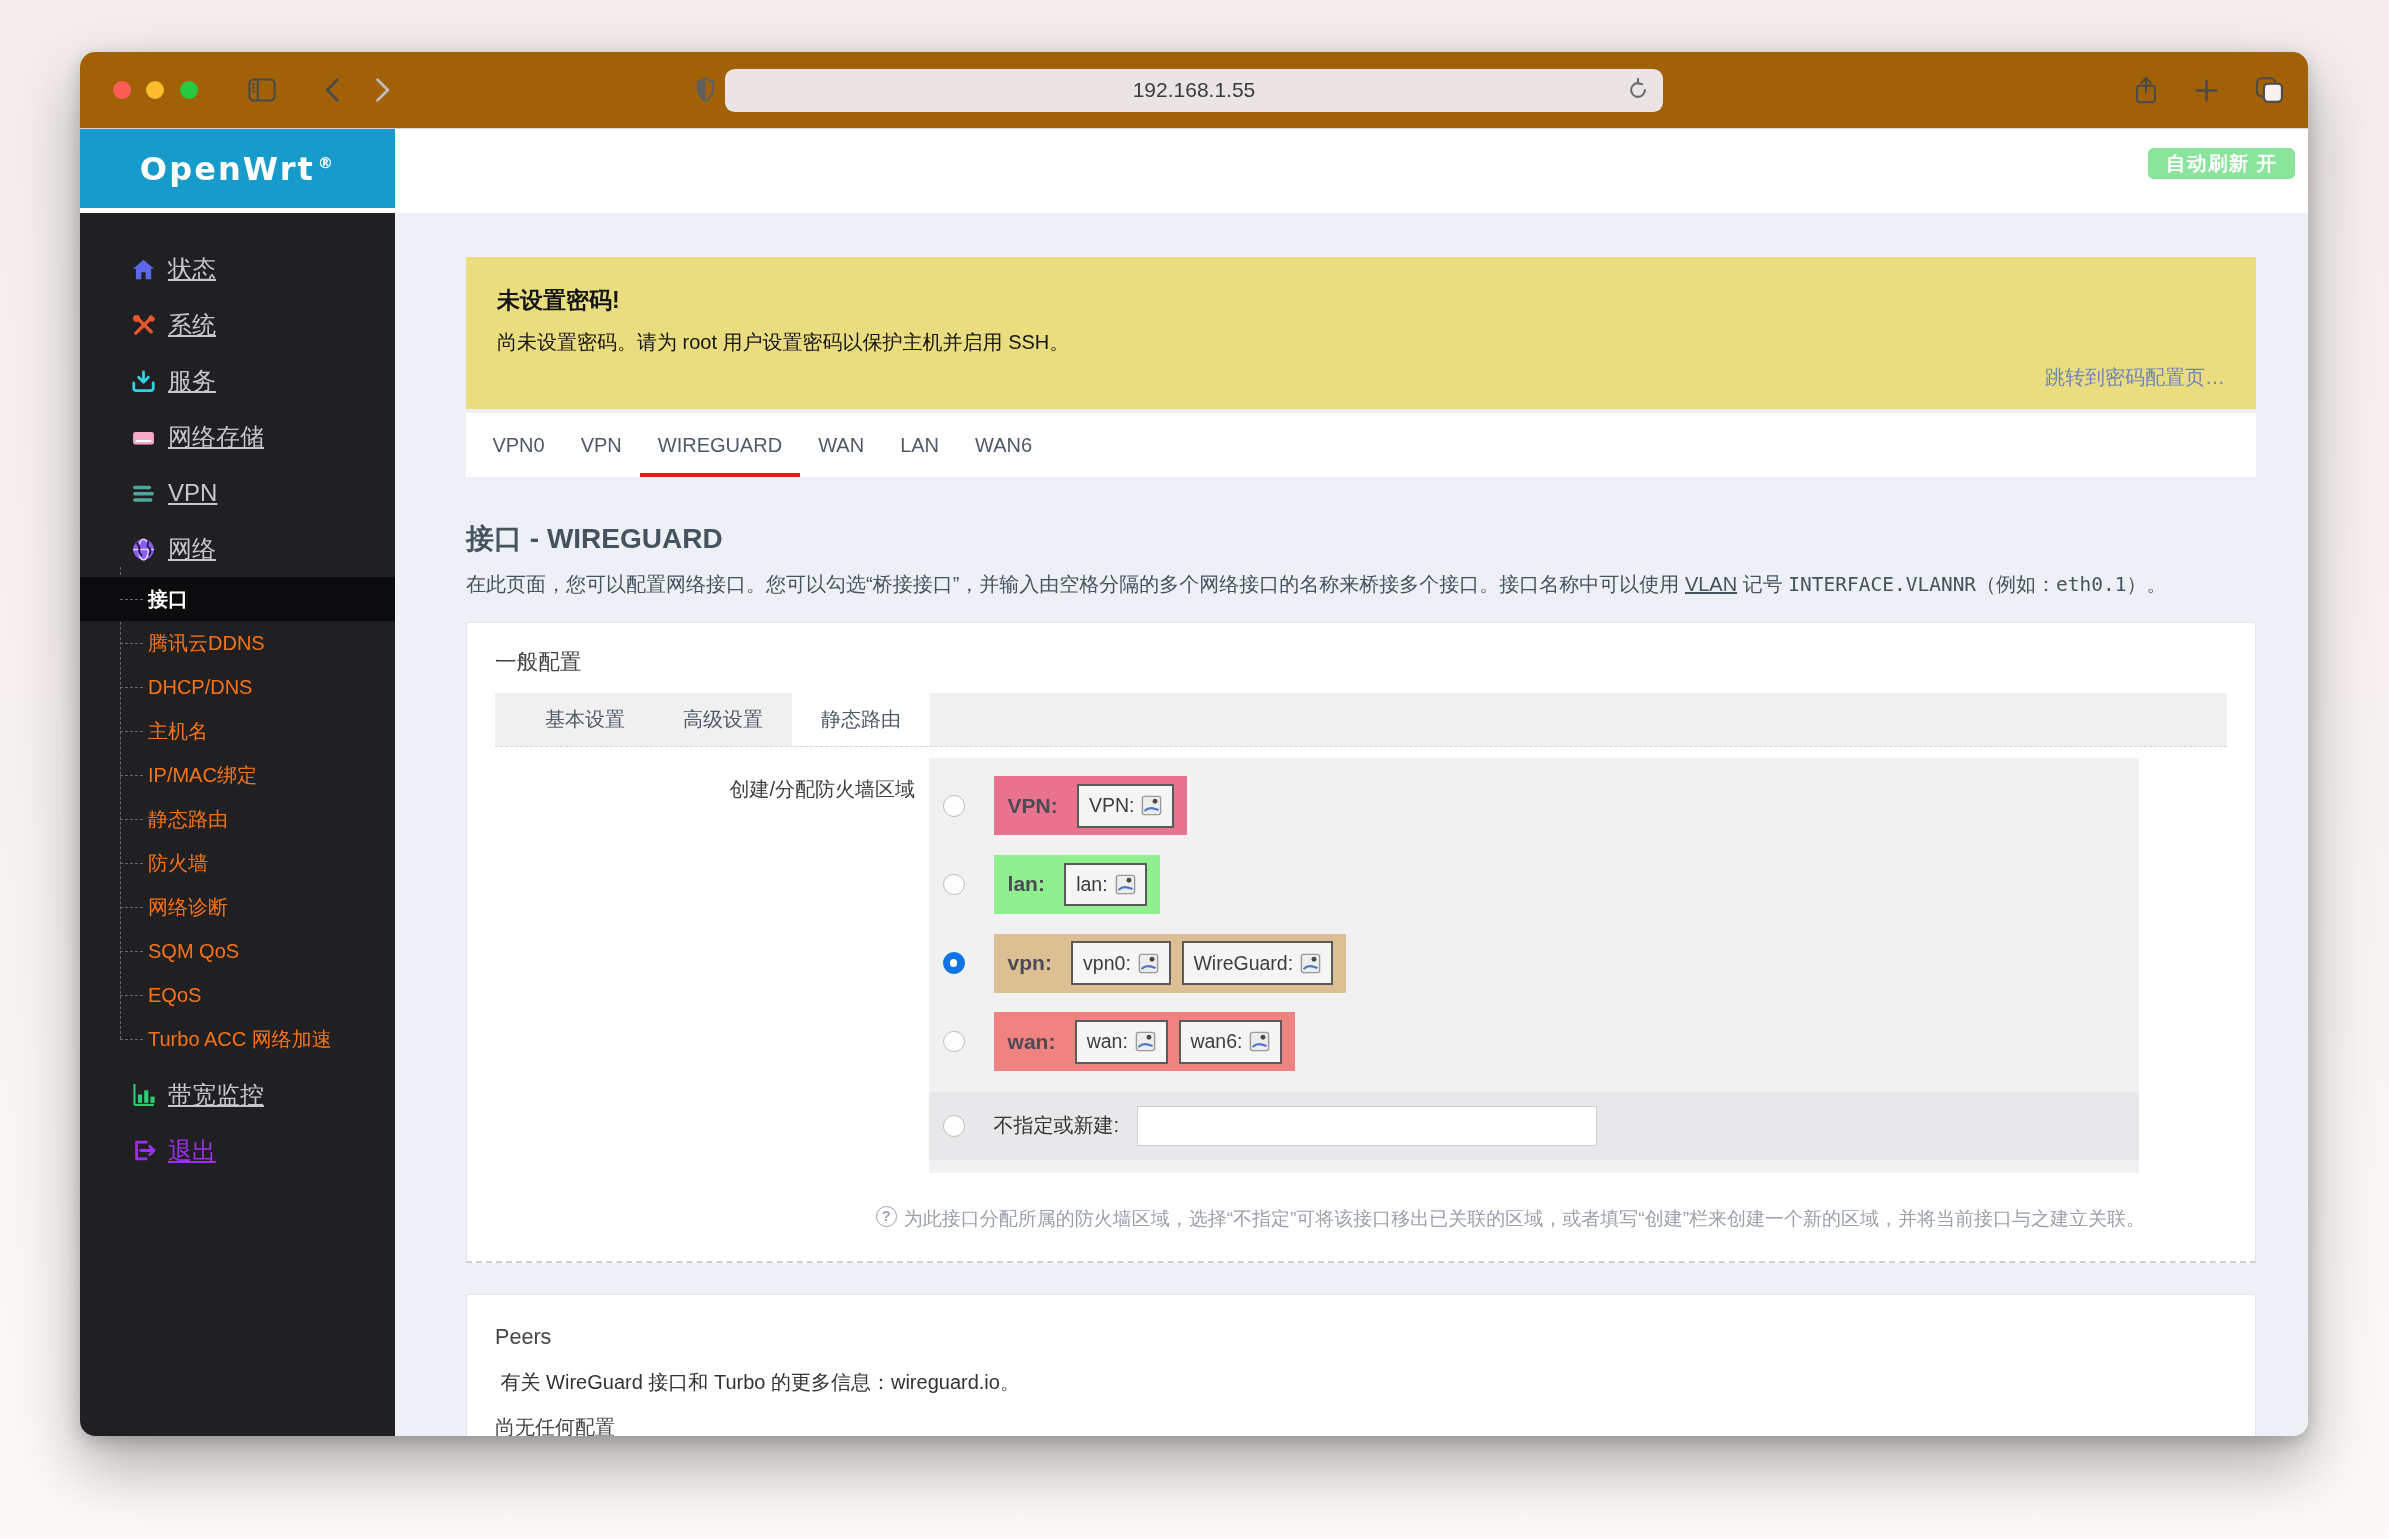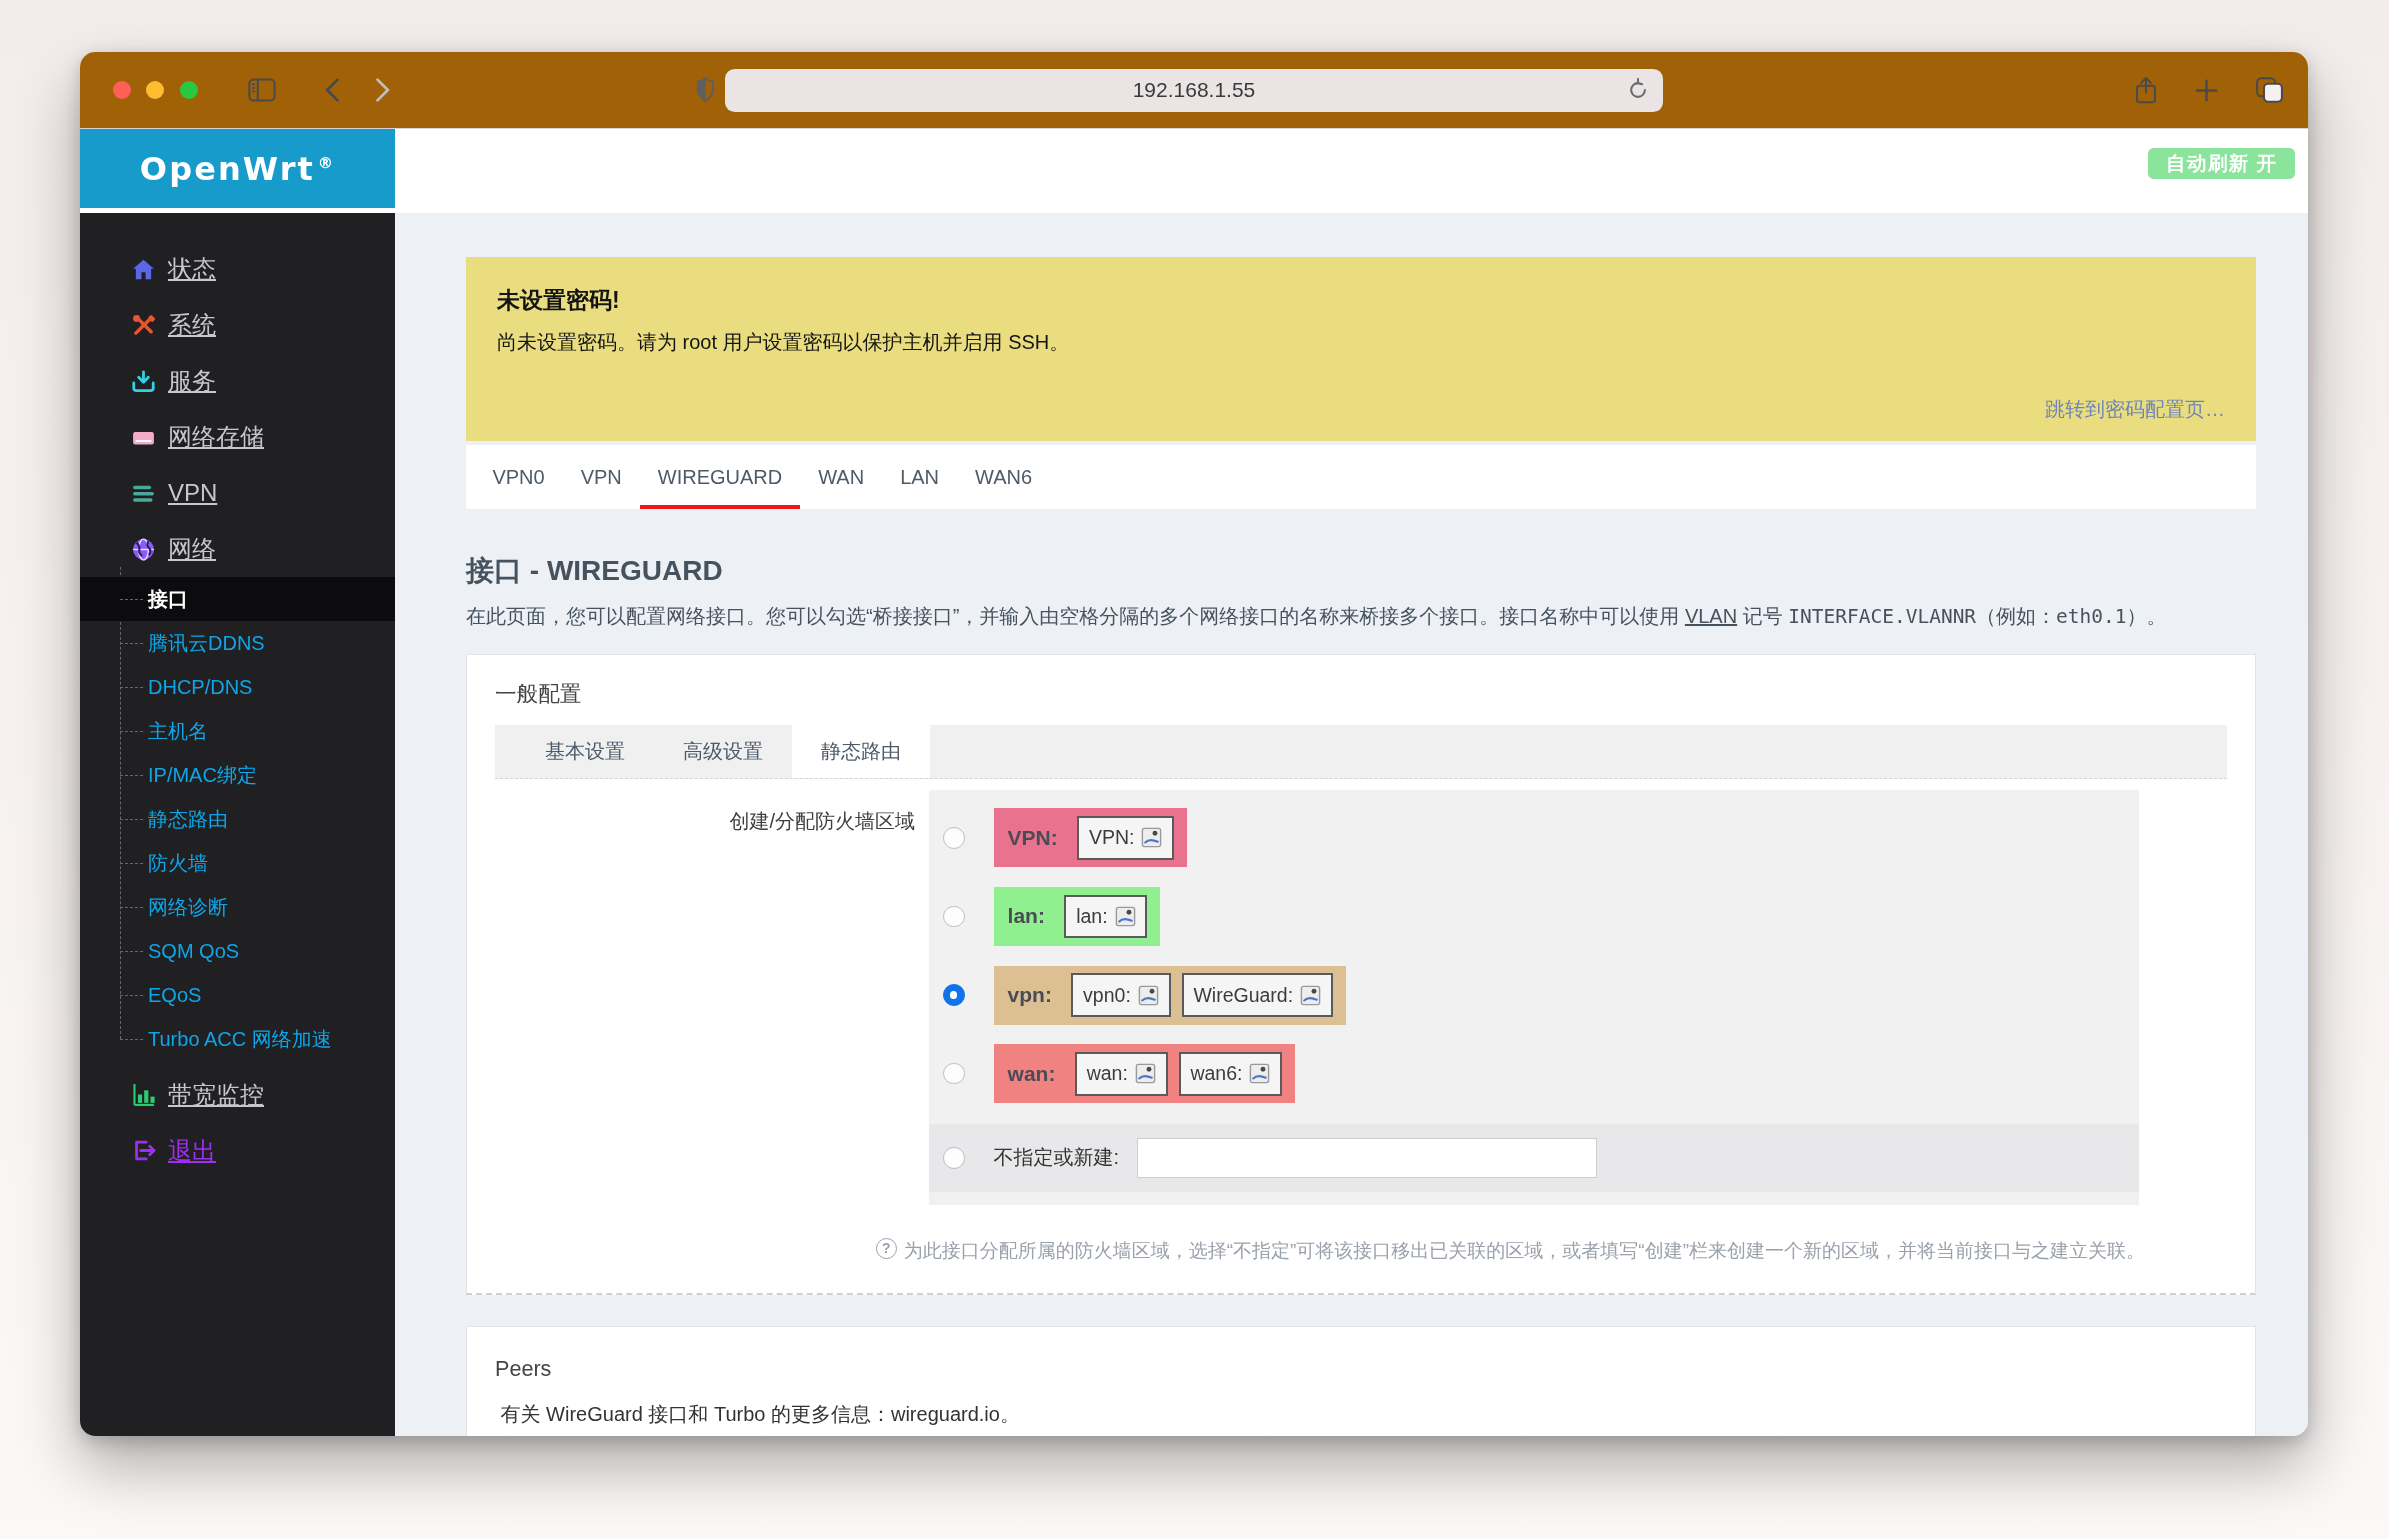--- a/index.html
+++ b/index.html
@@ -50,32 +50,32 @@
   
   .layout { display:flex; height:1224px; }
   .sidebar { width:315px; background:#202023; color:#c6c7cc; flex:none; padding-top:28px; overflow:hidden; }
   .nav-item { height:56px; display:flex; align-items:center; padding-left:51px; font-size:24px; gap:12px;text-decoration:underline; }
   .nav-item .nicon { width:25px; height:25px; flex:none; display:flex; }
   .subtree { position:relative; }
   .subtree::before {
     content:''; position:absolute; left:40px; top:-9.8px; bottom:21.6px;
     border-left:1.4px dashed #66666c;
   }
-  .subitem { position:relative; height:44px; display:flex; align-items:center; padding-left:68px; font-size:20px; color:#0ea5e9; }
+  .subitem { position:relative; height:44px; display:flex; align-items:center; padding-left:68px; font-size:20px; color:#f97316; }
   .subitem::before {
     content:''; position:absolute; left:40px; width:23px; top:50%; border-top:1.4px dashed #66666c;
   }
   .subitem.active { background:#0c0c0e; color:#ffffff; font-weight:bold; }
   .nav-item.logout { color:#a02ef0;text-align:right; }
   
   .main { flex:1; background:#edf1f5; padding:44px 52px 0 71px; overflow:hidden; }
   .banner { background:#e9dd7f; padding:28px 31px 18px 31px; }
   .banner-title { font-size:23px; font-weight:bold; color:#141414; }
   .banner-body { font-size:20px; color:#141414; margin-top:12.6px; }
-  .banner-link { text-align:right; font-size:20px; color:#6f84ba; margin-top:40px; cursor:pointer; }
+  .banner-link { text-align:right; font-size:20px; color:#6f84ba; margin-top:8px; cursor:pointer; }
   .tabbar { margin-top:4.9px; background:#fff; height:64px; display:flex; align-items:stretch; padding-left:8.4px; }
   .tab { position:relative; display:flex; align-items:center; padding:0 18px; font-size:20px; color:#4e5a68; cursor:pointer; }
   .tab.active::after { content:''; position:absolute; left:0; right:0; bottom:0; height:4.9px; background:#f01414; }
   .page-title { margin-top:43px; font-size:28px; font-weight:bold; color:#47525f; }
   .page-desc { margin-top:12.6px; font-size:20px; color:#47525f; }
   .page-desc u { text-decoration:underline;text-align:right; }
   .mono { font-family:"DejaVu Sans Mono", monospace; font-size:19.5px; }
   .card { background:#fff; border:0.7px solid #e2e5e8; }
   .card1 { margin-top:24px; border-bottom:2.1px dashed #d0d0d0; padding:24.4px 28px 0 28px; }
   .card-title { font-size:21.6px; color:#454545; }

